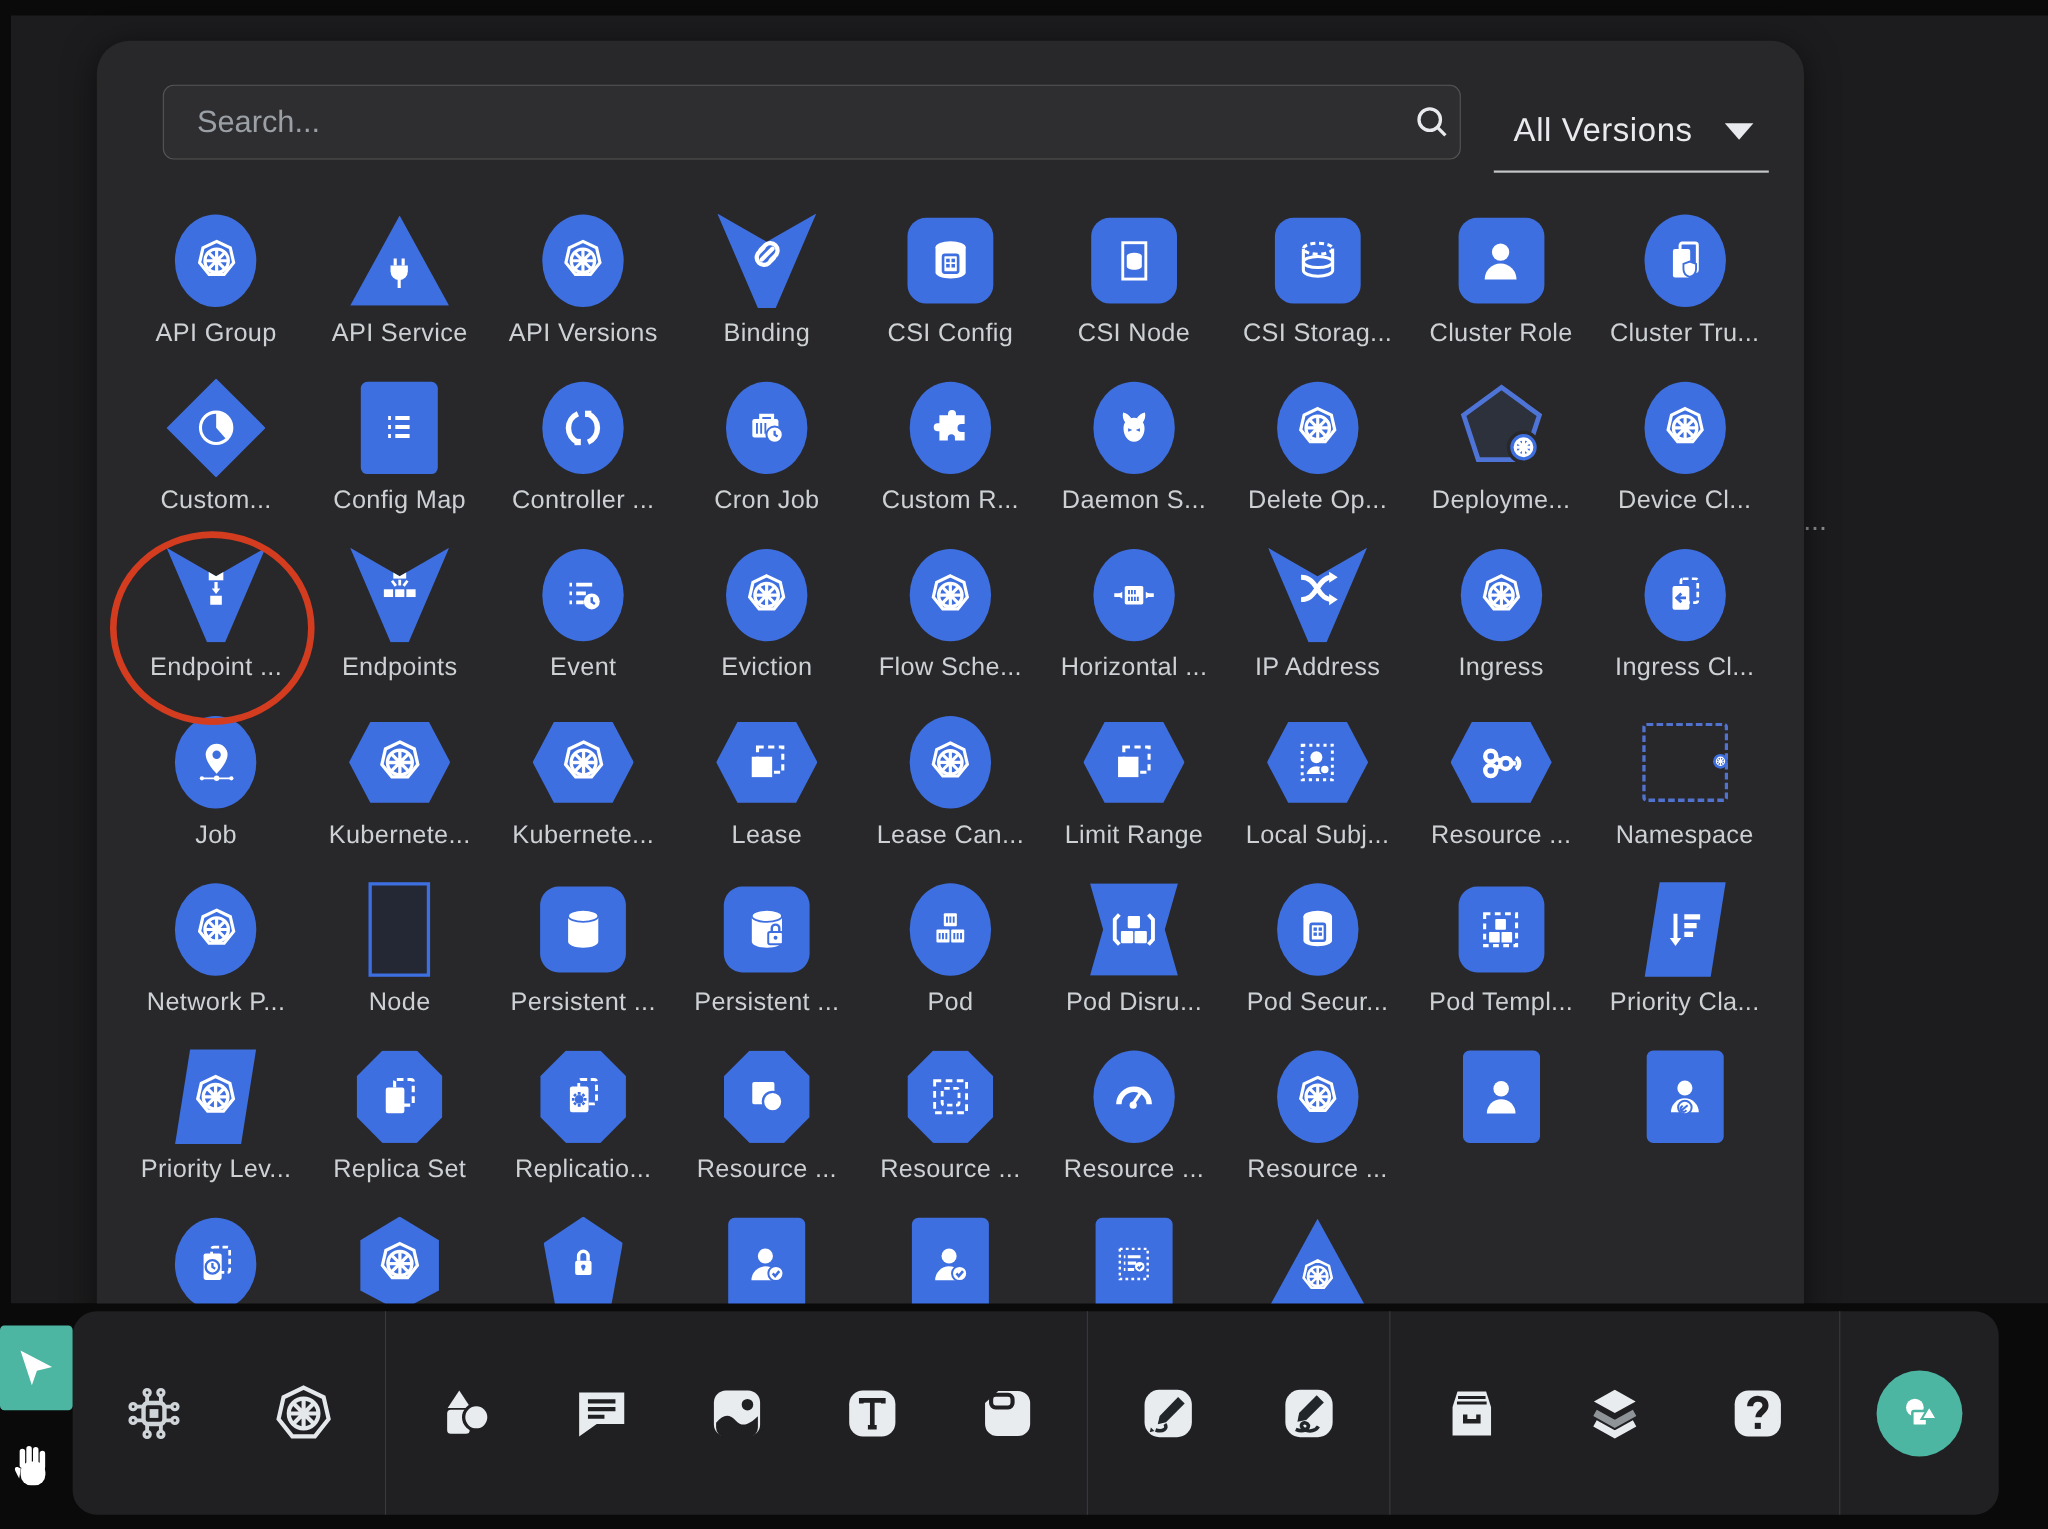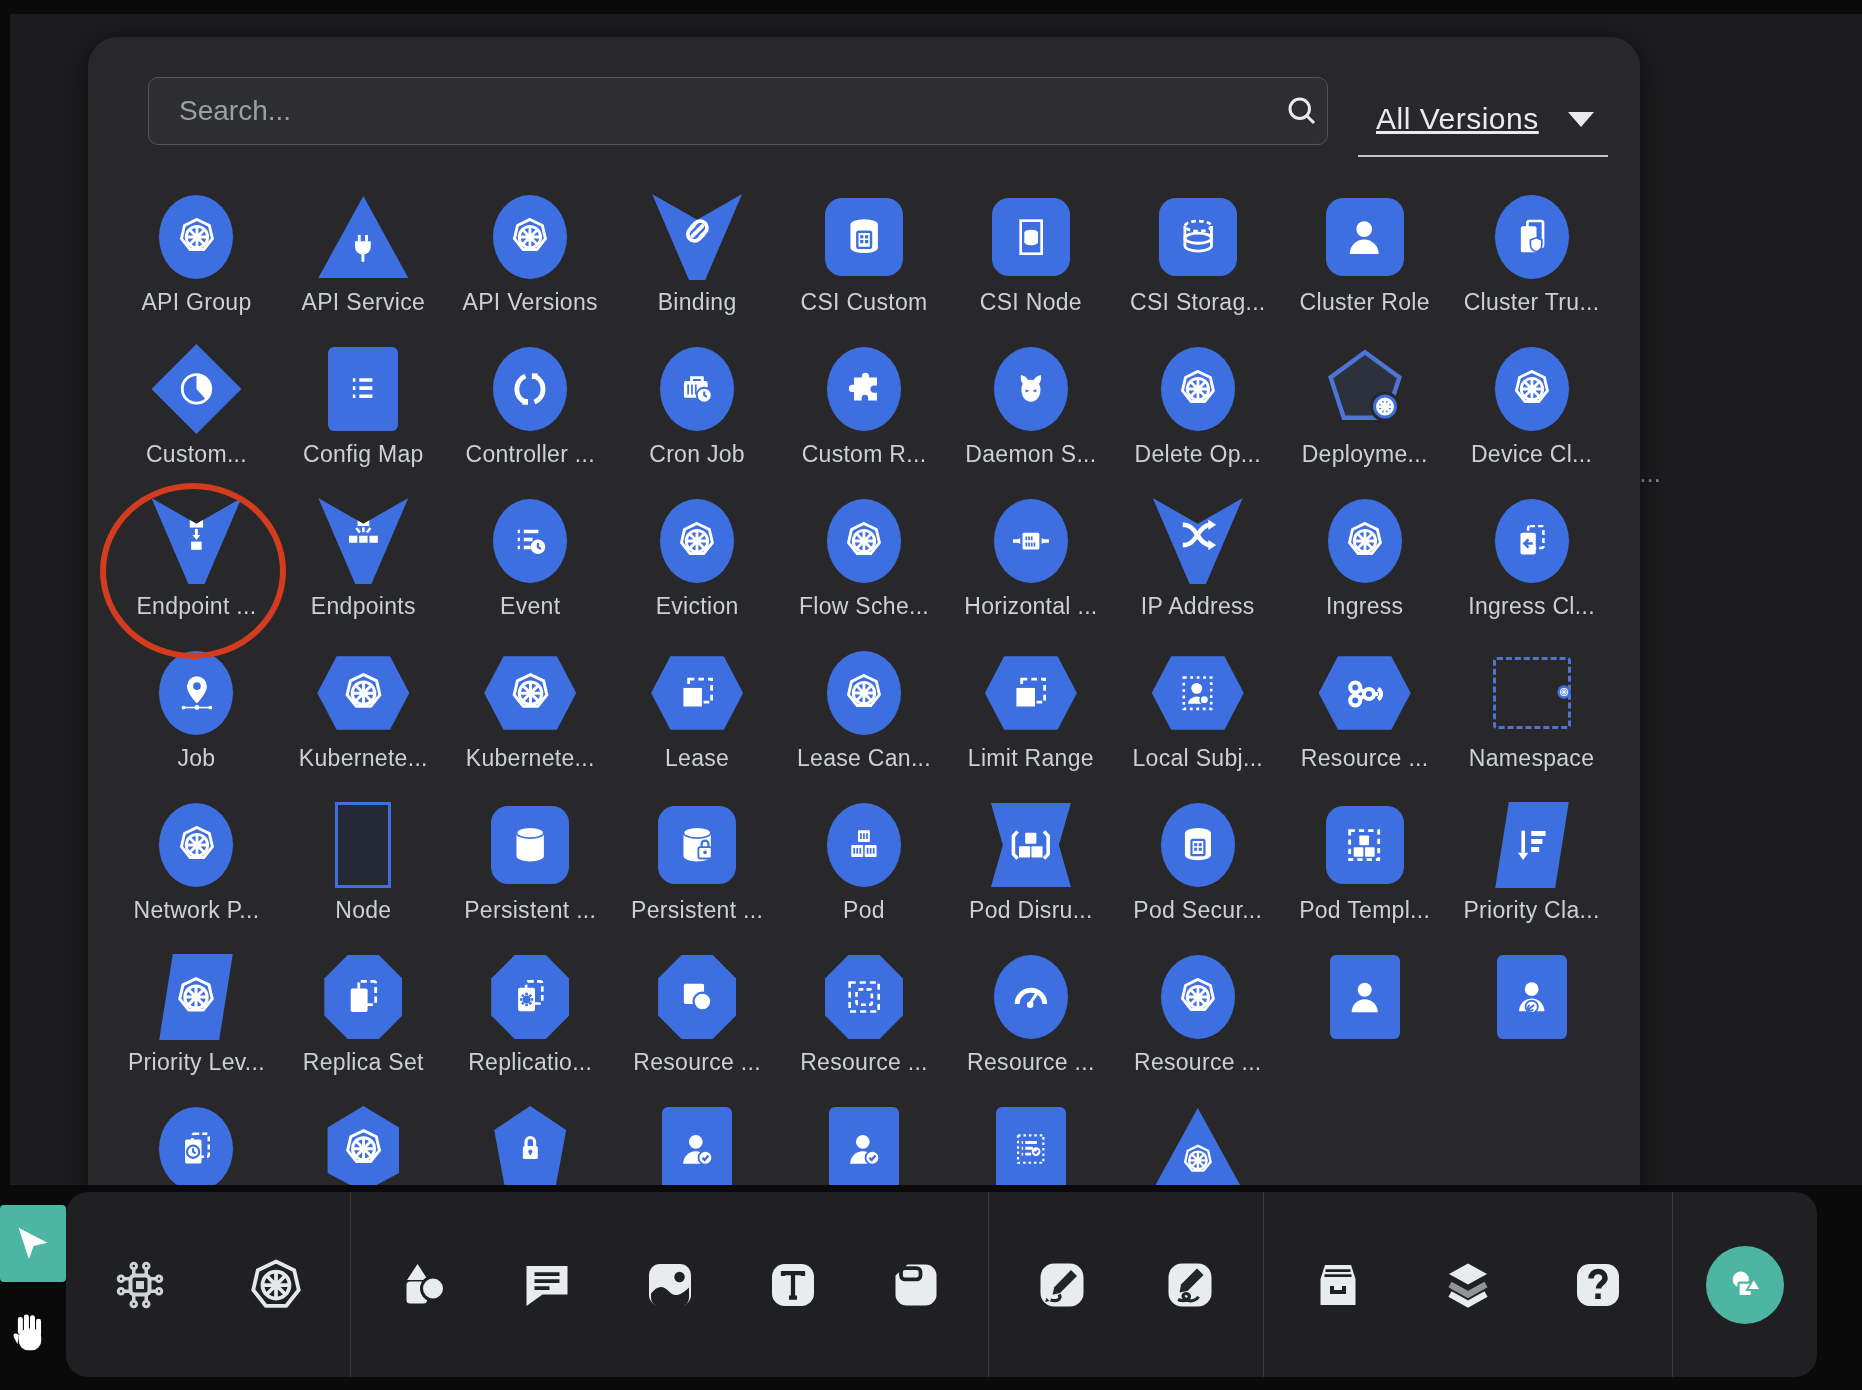--- a/index.html
+++ b/index.html
@@ -13,21 +13,21 @@
   #panel { position:absolute; left:78px; top:23px; width:1552px; height:1288px;
            background:#28282a; border-radius:30px; overflow:hidden; box-shadow:0 4px 30px rgba(0,0,0,.5);padding-left:12px; }
   #search { position:absolute; left:60px; top:40px; width:1180px; height:68px;
             background:#2e2e30; border:1px solid #555; border-radius:10px;
             color:#e8eaed; font-size:28px; padding:0 90px 0 30px; outline:none;
             font-family:"Liberation Sans", sans-serif; }
   #search::placeholder { color:#9aa0a6; }
   #search-ic { position:absolute; left:1196px; top:56px; width:36px; height:36px; }
   #verbox { position:absolute; left:1270px; top:46px; width:250px; height:74px;
             border-bottom:2px solid #c3c6c9; cursor:pointer; display:flex; align-items:center; }
-  #verlabel { color:#e8eaed; font-size:30px; padding-left:18px; letter-spacing:.5px;text-decoration:underline; }
+  #verlabel { color:#e8eaed; font-size:30px; padding-left:18px; letter-spacing:.5px; }
   #vercaret { margin-left:auto; margin-right:14px; width:0; height:0;
               border-left:13px solid transparent; border-right:13px solid transparent; border-top:15px solid #e8eaed; }
 
   
   #grid { position:absolute; left:25px; top:150px; width:1502px;
           display:grid; grid-template-columns:repeat(9,1fr); grid-auto-rows:152px;text-align:center; }
   .cell { display:flex; flex-direction:column; align-items:center; cursor:pointer; }
   .icnwrap { height:100px; display:flex; align-items:center; justify-content:center; }
   .shape { background:#3e6fe0; display:flex; align-items:center; justify-content:center; position:relative; }
   .shape svg { width:62%; height:62%; }
@@ -156,21 +156,21 @@
                   <path d="M5.2 5.8v11.4c0 1.5 3 2.7 6.8 2.7s6.8-1.2 6.8-2.7V5.8z" fill="#fff"></path>
                   <ellipse cx="12" cy="5.8" rx="6.8" ry="2.7" fill="#fff"></ellipse>
                   <rect x="8.6" y="9.3" width="6.8" height="8" rx="0.8" fill="none" stroke="#3e6fe0" stroke-width="1.2"></rect>
                   <rect x="10" y="11" width="1.6" height="1.6" fill="#3e6fe0"></rect>
                   <rect x="12.4" y="11" width="1.6" height="1.6" fill="#3e6fe0"></rect>
                   <rect x="10" y="13.4" width="1.6" height="1.6" fill="#3e6fe0"></rect>
                   <rect x="12.4" y="13.4" width="1.6" height="1.6" fill="#3e6fe0"></rect>
                 </svg>
               </div>
             </div>
-            <div class="lbl">CSI Custom</div>
+            <div class="lbl">CSI Config</div>
           </div>
           <div class="cell">
             <div class="icnwrap">
               <div class="shape s-roundsq">
                 <svg viewBox="0 0 24 24">
                   <rect x="6.8" y="3.8" width="10.4" height="16.4" fill="none" stroke="#fff" stroke-width="1.3"></rect>
                   <path d="M8.6 9.8v4.6c0 .9 1.5 1.6 3.4 1.6s3.4-.7 3.4-1.6V9.8z" fill="#fff"></path>
                   <ellipse cx="12" cy="9.8" rx="3.4" ry="1.5" fill="#fff"></ellipse>
                 </svg>
               </div>

